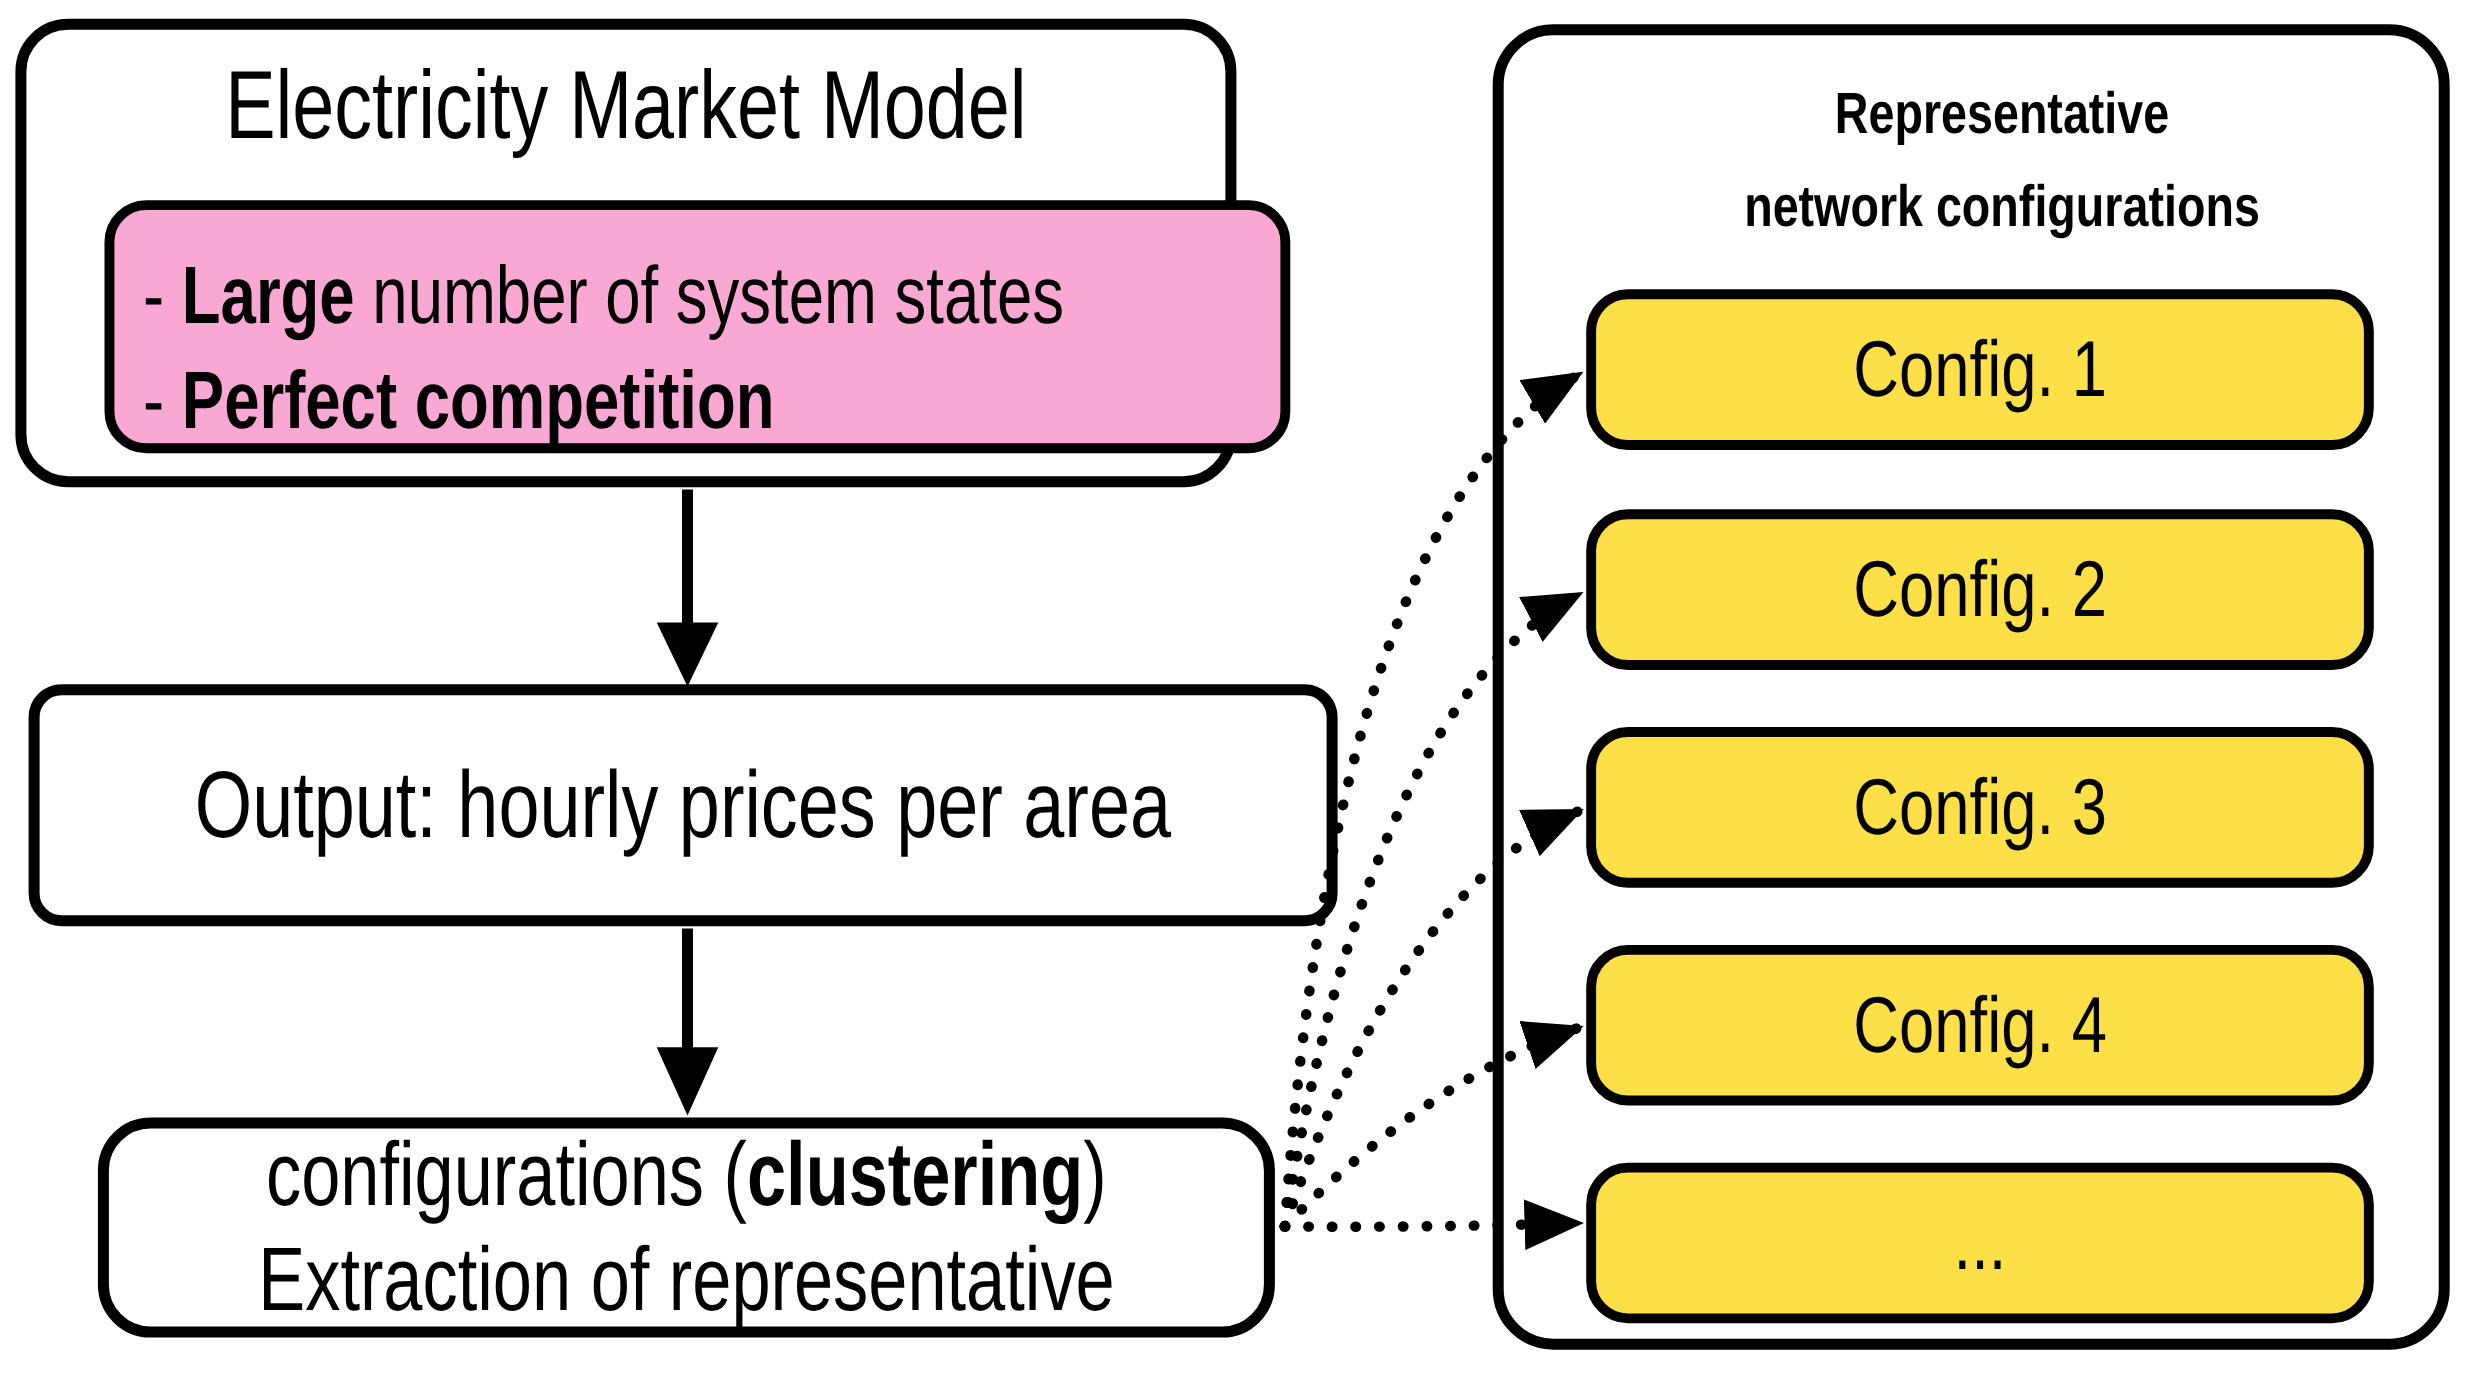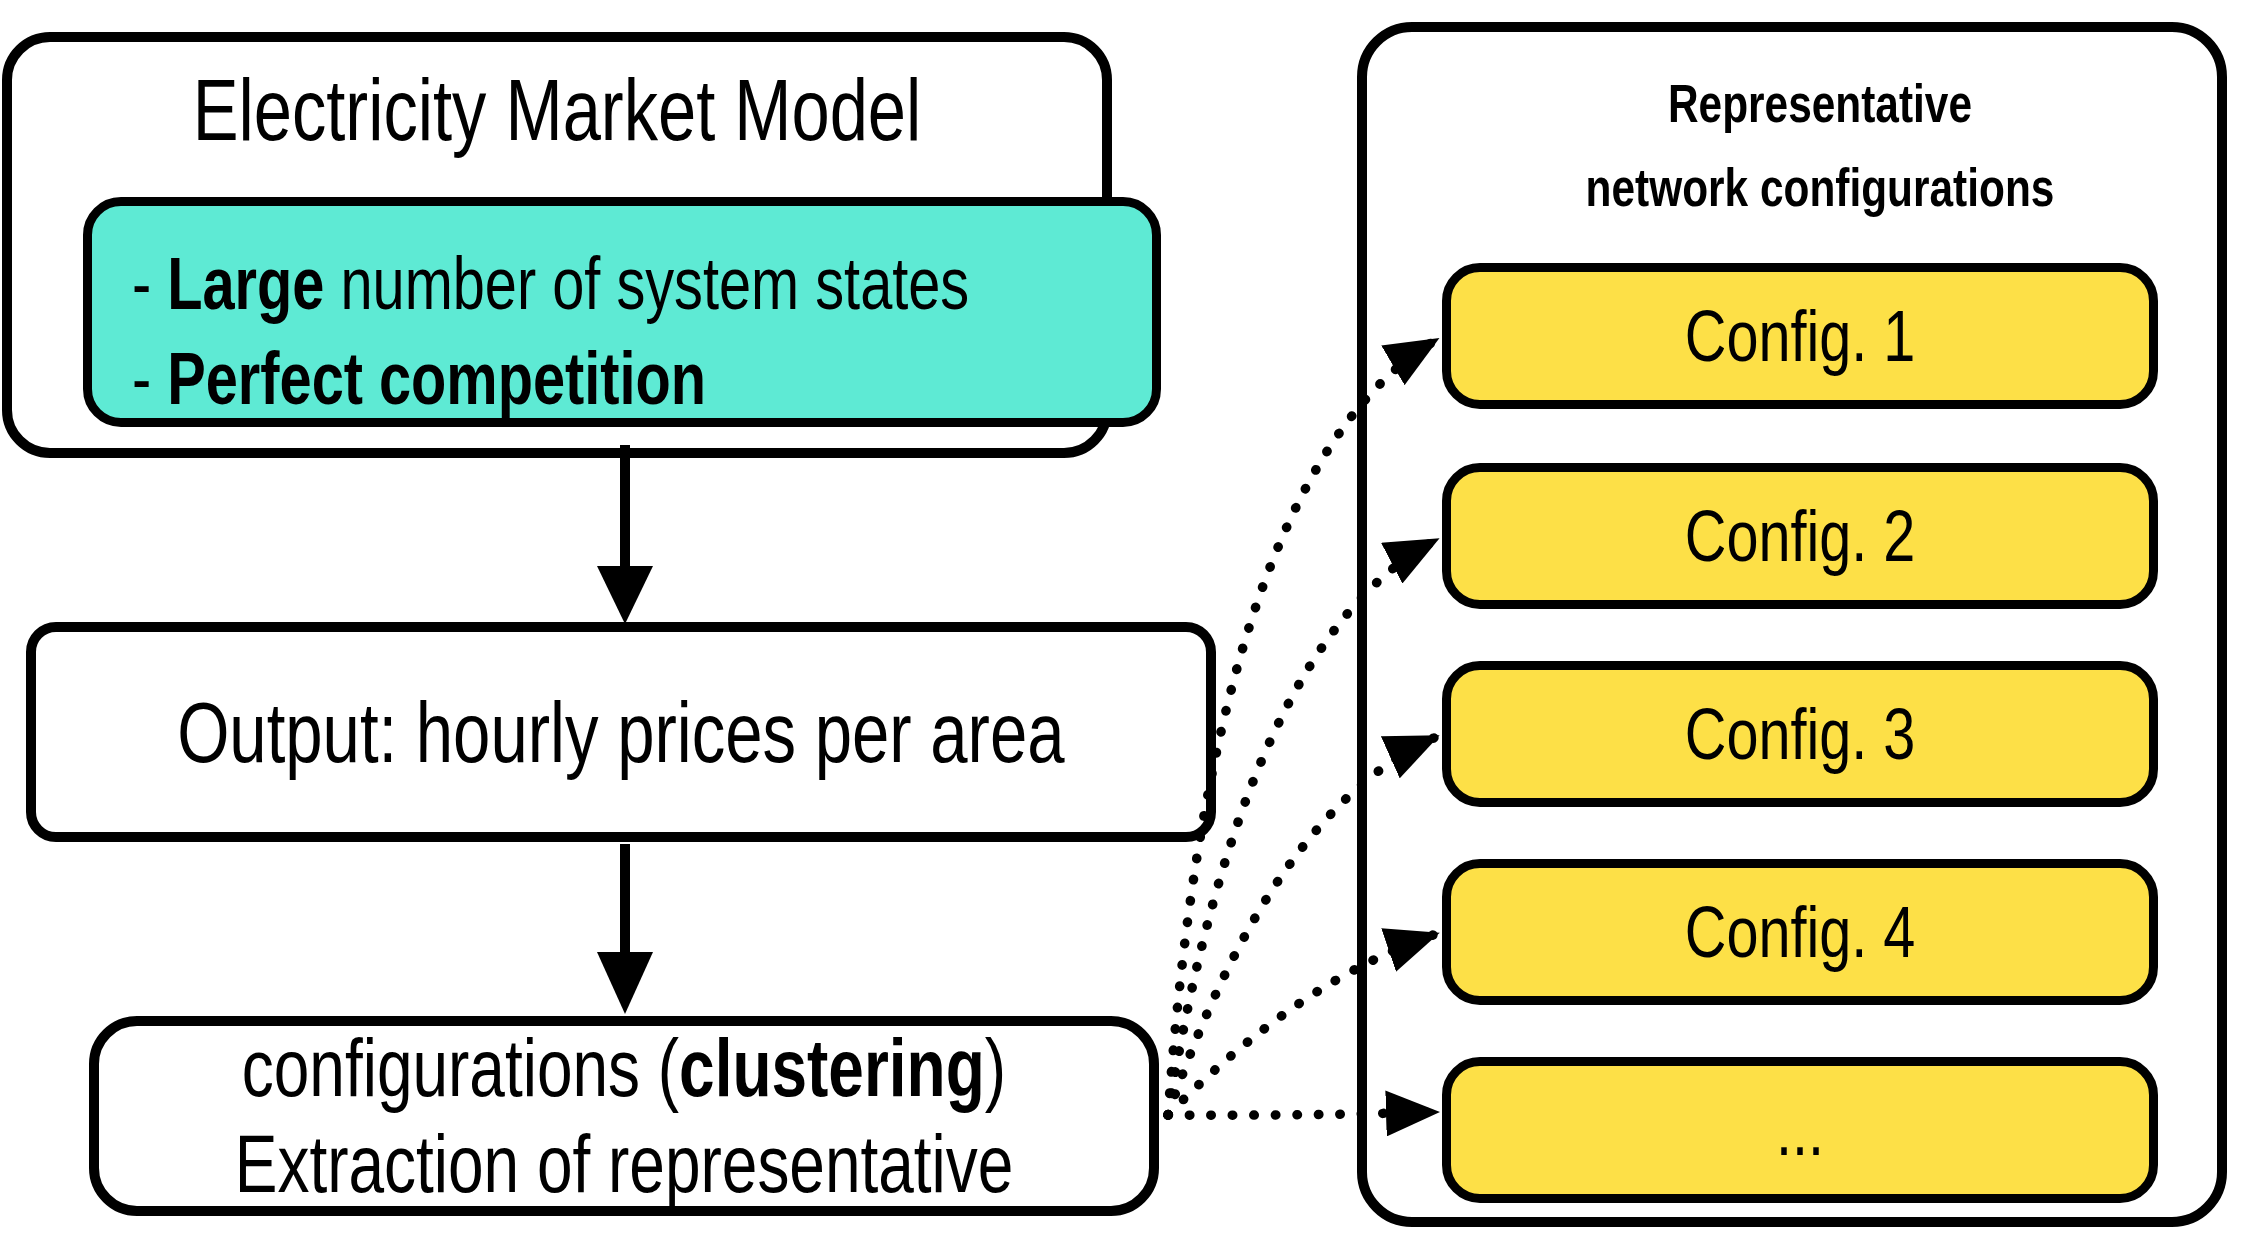--- a/index.html
+++ b/index.html
@@ -11,30 +11,30 @@
     color:#000;
     overflow:hidden;
   }
   .rbox{
     position:absolute;
     background:#ffffff;
     border:10px solid #000;
     box-sizing:border-box;
   }
   
-  .box-market{left:2px;top:17px;width:1110px;height:426px;border-radius:48px;margin-top:15px;}
+  .box-market{left:14px;top:17px;width:1110px;height:426px;border-radius:48px;}
   .box-market-title{
     position:absolute;left:0;top:24px;width:100%;
     text-align:center;font-size:88px;line-height:1;
   }
   .box-gray{
     position:absolute;left:71px;top:155px;width:1078px;height:230px;
-    background:#5eead4;border:9px solid #000;border-radius:38px;
+    background:#f9a8d4;border:9px solid #000;border-radius:38px;
     box-sizing:border-box;
-    padding:30px 0 0 40px;
+    padding:30px 0 0 26px;
   }
   .bullet{font-size:74px;line-height:95px;white-space:nowrap;}
   .box-output{left:26px;top:622px;width:1190px;height:220px;border-radius:30px;
     display:flex;align-items:center;justify-content:center;}
   .box-output .lbl{font-size:86px;}
   .box-extract{left:89px;top:1016px;width:1070px;height:200px;border-radius:48px;
     display:flex;flex-direction:column;align-items:center;justify-content:center;}
   .box-extract .line{font-size:82px;line-height:96px;white-space:nowrap;}
   
   .panel{left:1357px;top:22px;width:870px;height:1205px;border-radius:55px;}

